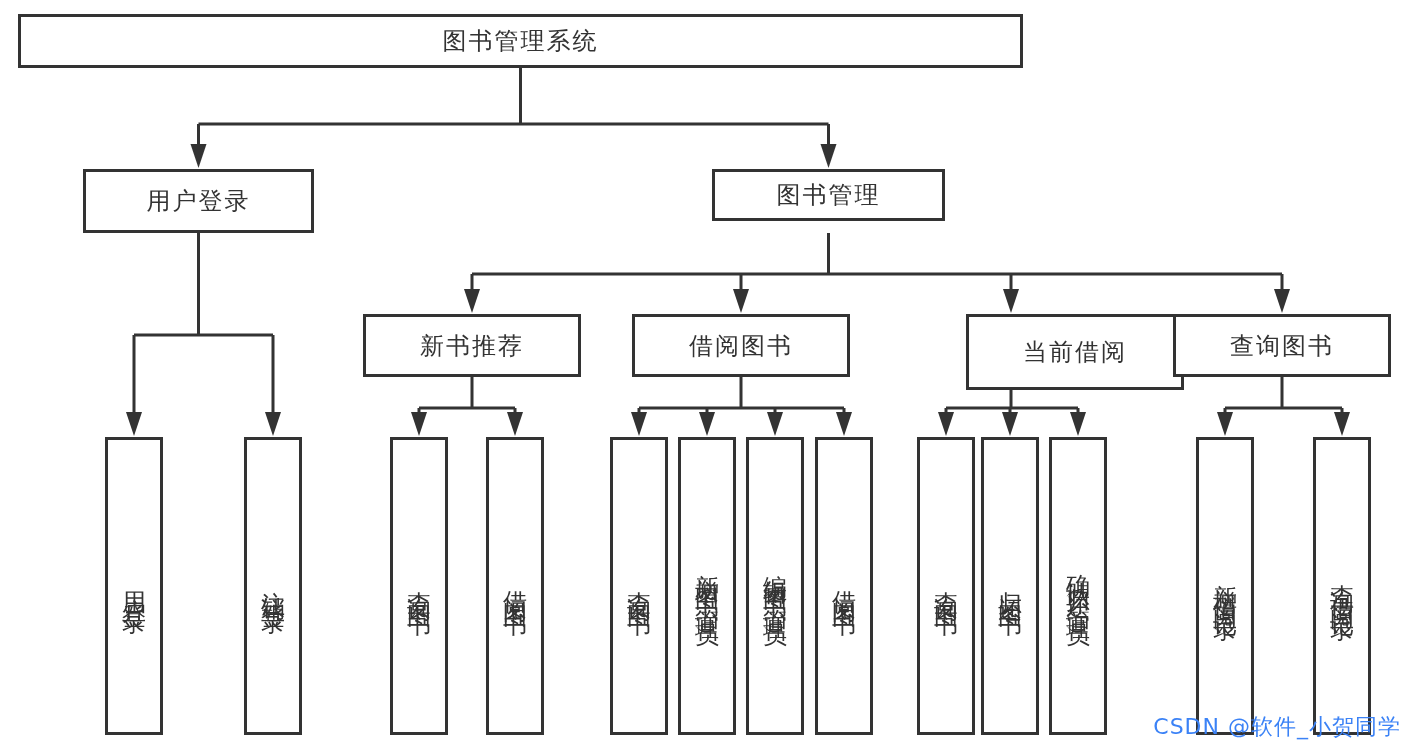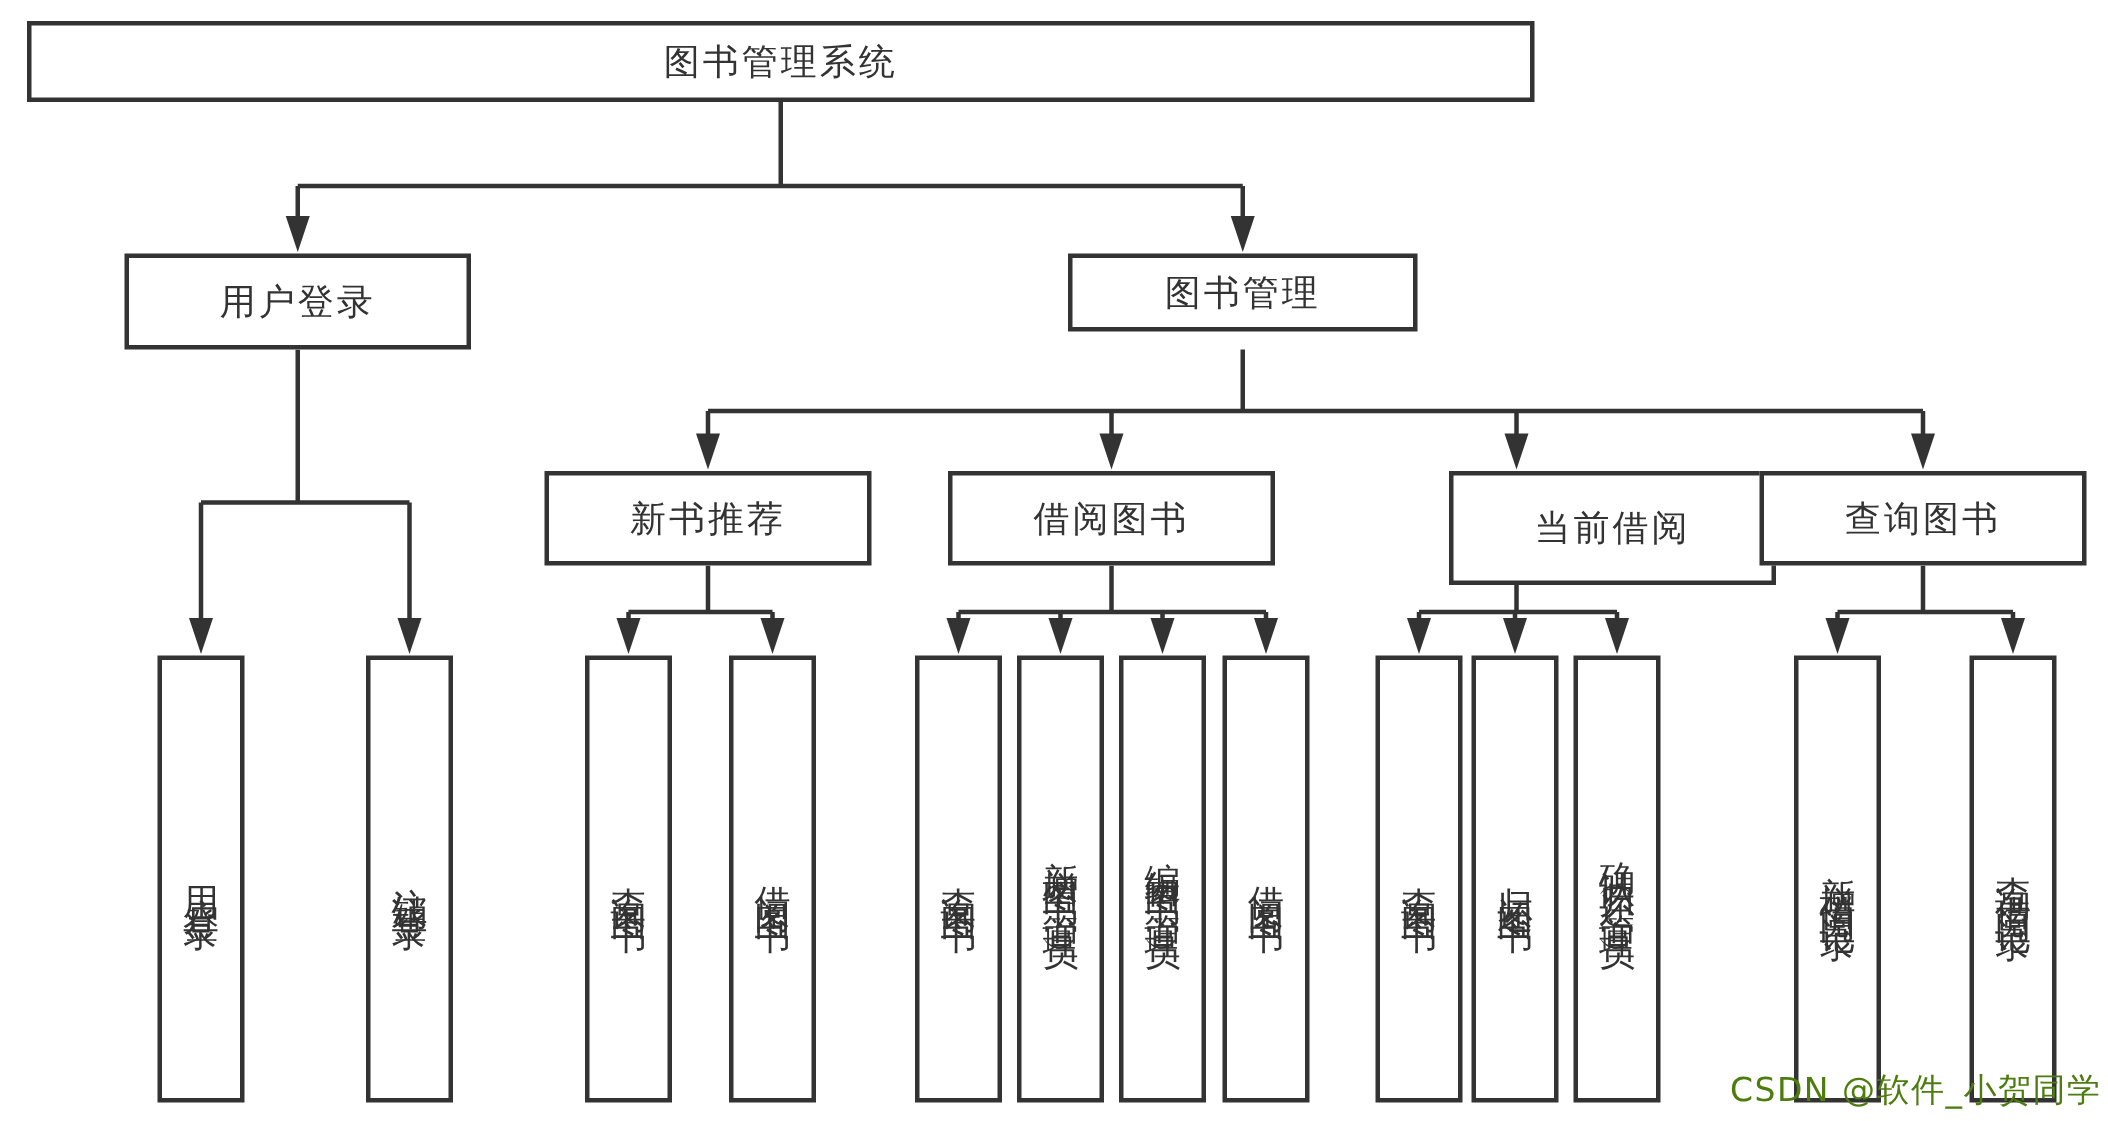--- a/index.html
+++ b/index.html
@@ -13,21 +13,21 @@
     border:3px solid #333333; color:#333333;
     display:flex; align-items:center; justify-content:center;
   }
   .hlabel { font-size:24px; letter-spacing:2px; white-space:nowrap; }
   .leaf .vtext {
     writing-mode:vertical-rl; text-orientation:mixed;
     font-size:24px; letter-spacing:7px; line-height:1; white-space:nowrap;
   }
   .watermark {
     position:absolute; top:712px; right:4px; z-index:5;
-    font-size:22px; letter-spacing:1px; color:#4d7c0f; white-space:nowrap;
+    font-size:22px; letter-spacing:1px; color:#3b82f6; white-space:nowrap;
   }
 </style>
 </head>
 <body>
 
 <div class="stage">
 
   <svg class="wires" viewBox="0 0 1405 747" xmlns="http://www.w3.org/2000/svg">
     <g stroke="#333333" stroke-width="3" fill="none">
 

